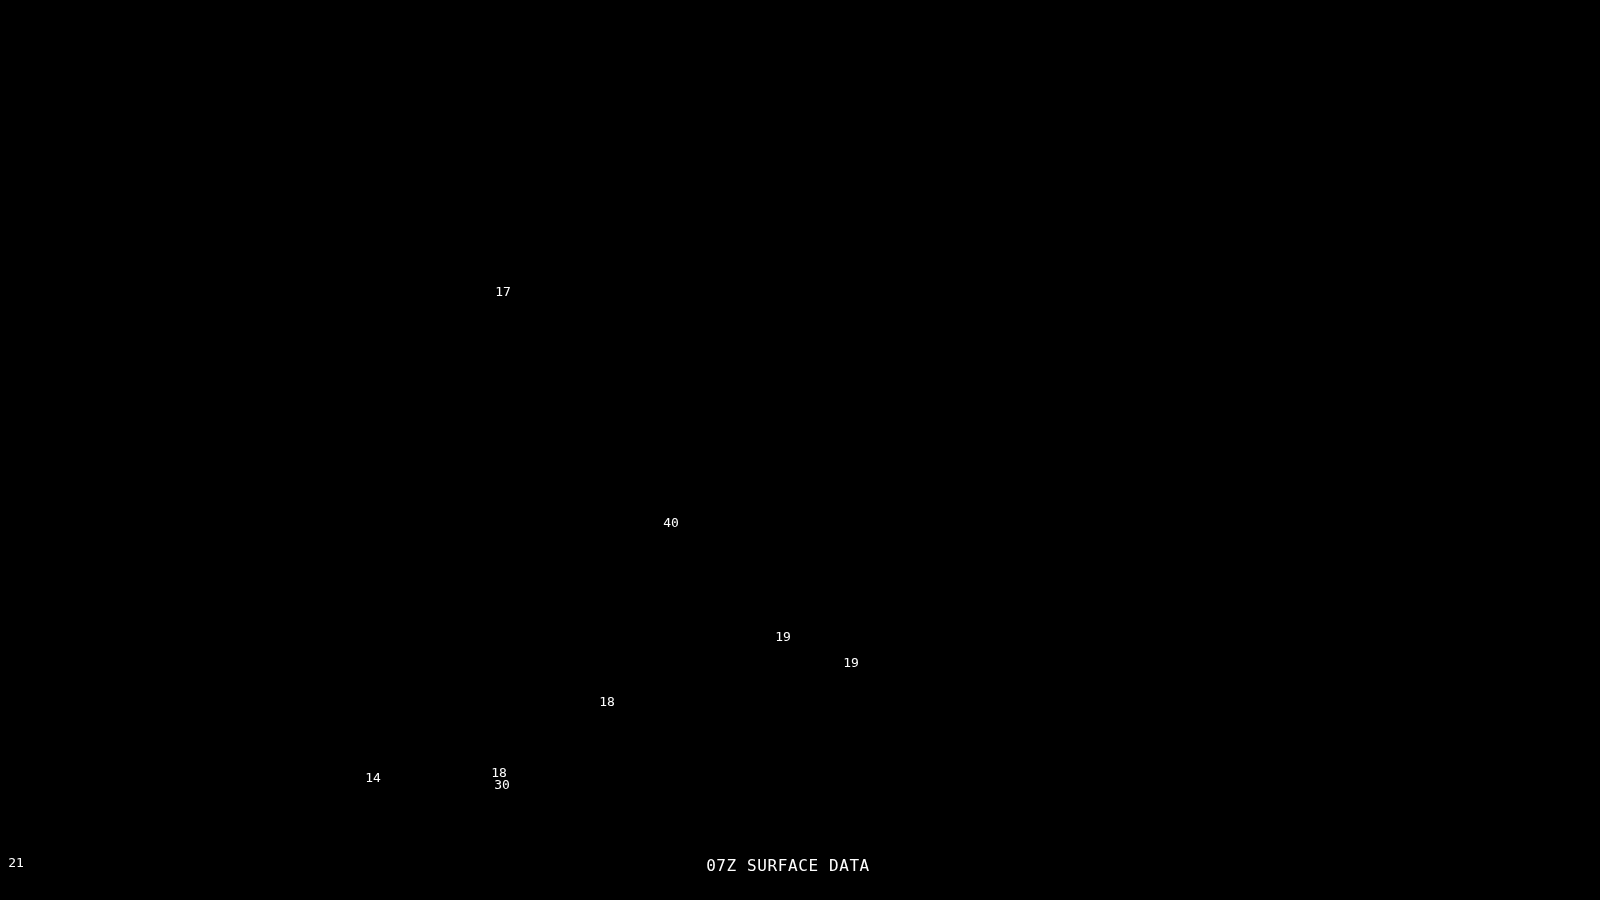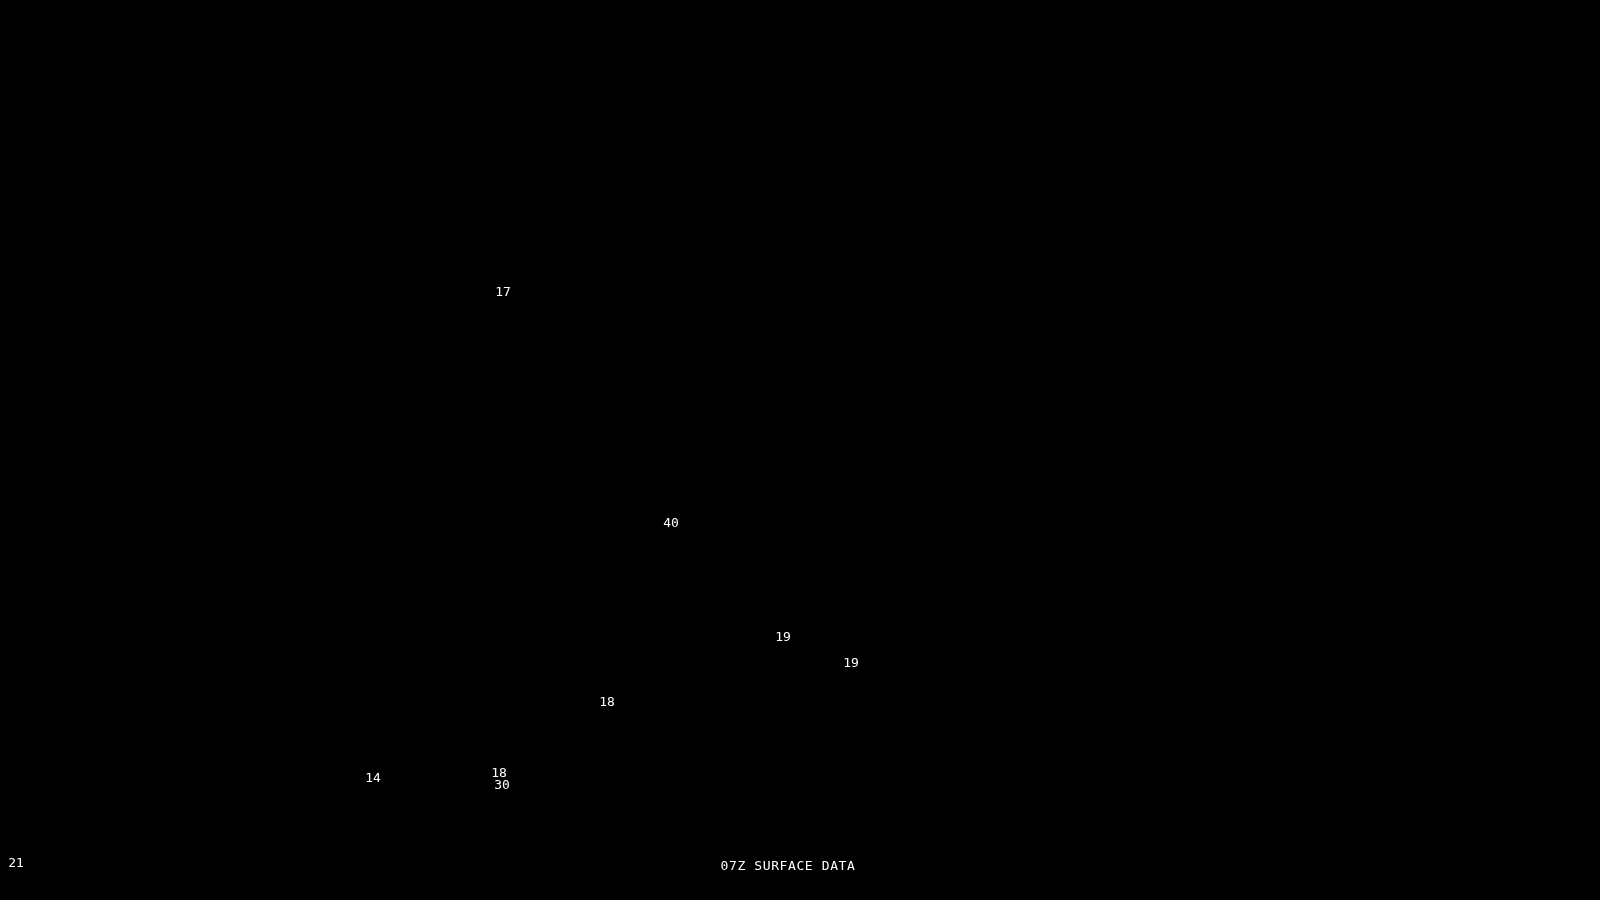--- a/index.html
+++ b/index.html
@@ -22,21 +22,21 @@
     font-size: 13px;
     line-height: 13px;
     white-space: pre;
     letter-spacing: 0px;
     transform: translate(-50%, -50%);
   }
   .footer-label {
     position: absolute;
     color: #ffffff;
     font-family: "DejaVu Sans Mono", monospace;
-    font-size: 13px;
+    font-size: 16px;
     line-height: 14px;
     white-space: pre;
     letter-spacing: 0.6px;
     transform: translate(-50%, -50%);
   }
 </style>
 </head>
 <body>
 
 <div id="stage">

